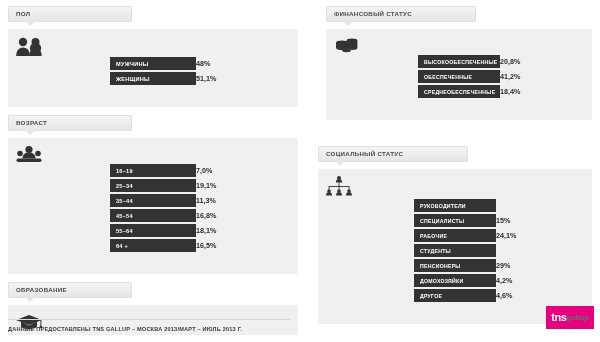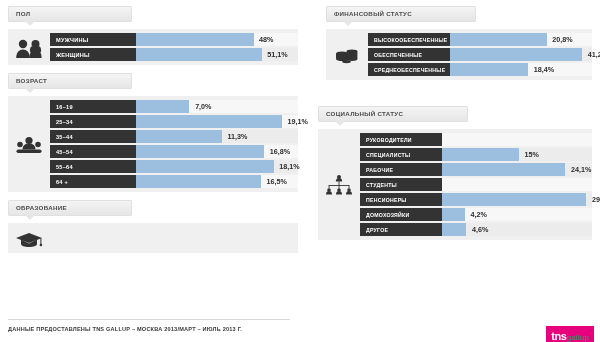--- a/index.html
+++ b/index.html
@@ -69,20 +69,21 @@
   .block {
     position: relative;
     margin-top: 7px;
     background: #f0f0f0;
     padding: 4px 0 4px 0;
     box-sizing: border-box;
   }
   .block-inner {
     display: flex;
     align-items: center;
+    flex-direction: column;
   }
   .icon-cell {
     width: 42px;
     min-width: 42px;
     display: flex;
     align-items: center;
     justify-content: center;
     align-self: stretch;
     padding-top: 2px;
   }
@@ -92,21 +93,21 @@
 
   
   .row {
     position: relative;
     height: 13px;
     margin-bottom: 2px;
     background: #f7f7f7;
     display: flex;
     align-items: stretch;
   }
-  .row:last-child { margin-bottom: 0; text-decoration: underline; }
+  .row:last-child { margin-bottom: 18px; text-decoration: underline; }
   .row.alt { background: #ececec; }
 
   .row-label {
     width: 86px;
     min-width: 86px;
     background: #333333;
     color: #ffffff;
     font-size: 5.6px;
     font-weight: bold;
     letter-spacing: 0.25px;
@@ -167,26 +168,26 @@
     bottom: 22px;
     width: 282px;
     height: 1px;
     background: #d8d8d8;
   }
 
   
   .logo {
     position: absolute;
     right: 6px;
-    bottom: 0;
+    bottom: 13px;
     width: 48px;
-    height: 16px;
+    height: 23px;
     background: #e6007e;
     display: flex;
-    align-items: flex-end;
+    align-items: center;
     justify-content: center;
   }
   .logo-text {
     font-size: 11px;
     font-weight: bold;
     letter-spacing: -0.4px;
     line-height: 1;
   }
   .logo-tns { color: #ffffff; }
   .logo-gallup {

